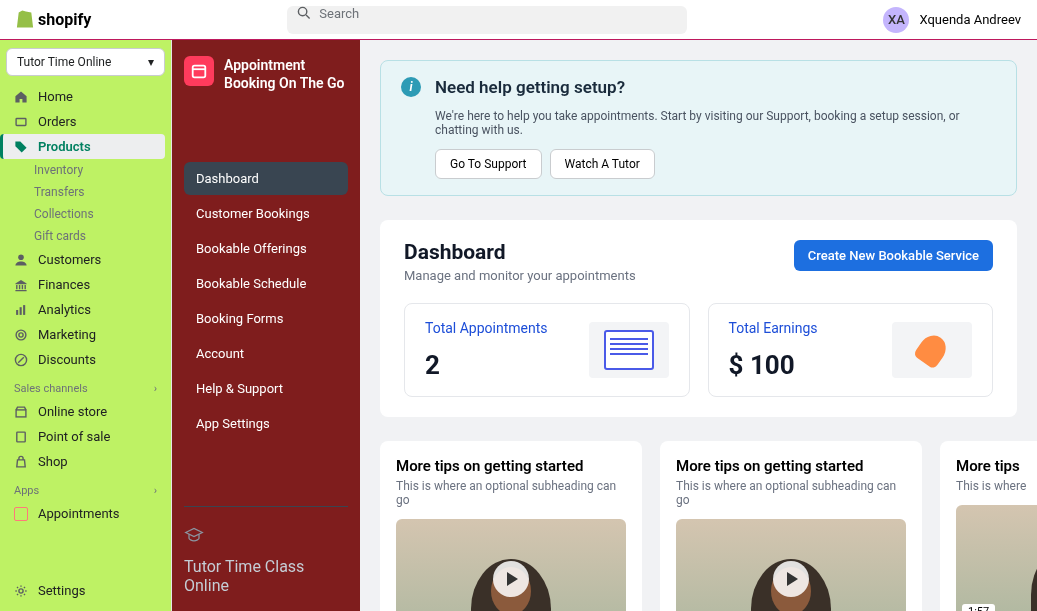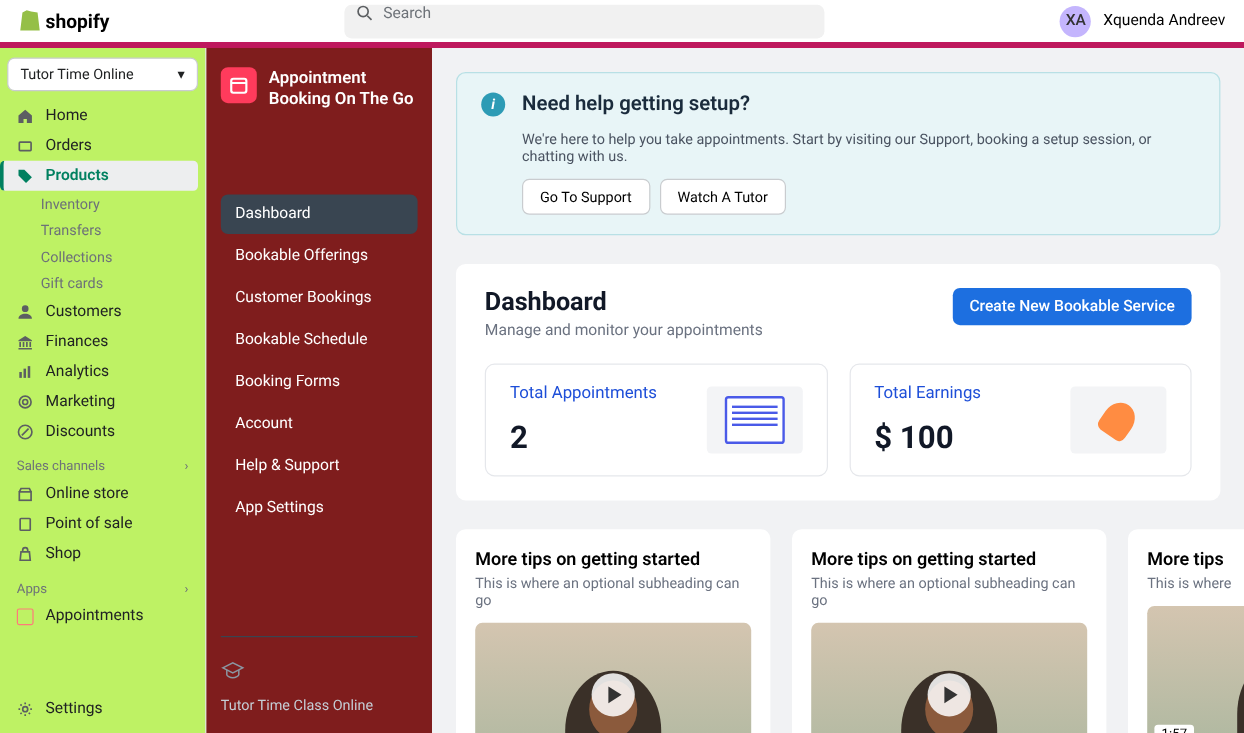--- a/index.html
+++ b/index.html
@@ -1,17 +1,17 @@
 <!DOCTYPE html>
 <html><head>
 <meta charset="utf-8">
 <style>
 *{box-sizing:border-box;margin:0;padding:0;font-family:-apple-system,BlinkMacSystemFont,"Segoe UI",Roboto,sans-serif}
 body{background:#fff;width:1037px;height:611px;overflow:hidden;position:relative}
-.topbar{height:40px;display:flex;align-items:center;padding:0 16px;border-bottom:5px solid #be185d;background:#fff}
+.topbar{height:40px;display:flex;align-items:center;padding:0 16px;border-bottom:1px solid #be185d;background:#fff}
 .logo{display:flex;align-items:center;gap:4px;font-weight:700;font-size:16px}
 .logo-icon{width:18px;height:20px;background:#95bf47;border-radius:2px;position:relative;clip-path:polygon(15% 15%,35% 5%,55% 10%,85% 15%,95% 90%,5% 90%)}
 .search-wrap{flex:1;display:flex;justify-content:center}
 .search{width:400px;height:28px;background:#f1f1f1;border-radius:6px;display:flex;align-items:flex-start;padding:0 10px;gap:8px;color:#6d7278;font-size:13px}
 .user{display:flex;align-items:center;gap:10px;font-size:13px}
 .avatar{width:26px;height:26px;border-radius:50%;background:#c4b5fd;display:flex;align-items:center;justify-content:center;font-size:13px;font-weight:500;color:#333}
 .main-wrap{display:flex;height:571px}
 .sidebar1{width:172px;background:#bef264;padding:8px 6px;display:flex;flex-direction:column;font-size:13px;color:#202223;border-right:1px solid #e5e5e5}
 .store-select{height:28px;background:#fff;border:1px solid #c9cccf;border-radius:6px;display:flex;align-items:center;justify-content:space-between;padding:0 10px;margin-bottom:8px;font-size:12px}
 .s1-item{display:flex;align-items:center;gap:10px;padding:5px 8px;border-radius:4px;cursor:pointer}
@@ -21,21 +21,21 @@
 .s1-icon{width:14px;height:14px;display:flex;align-items:center;justify-content:center;color:#5c5f62;flex-shrink:0}
 .s1-bottom{margin-top:auto}
 .sidebar2{width:188px;background:#7f1d1d;color:#fff;padding:16px 12px;display:flex;flex-direction:column}
 .app-header{display:flex;gap:10px;align-items:flex-start;margin-bottom:70px}
 .app-icon{width:30px;height:30px;background:#ff3b5c;border-radius:6px;display:flex;align-items:center;justify-content:center;flex-shrink:0}
 .app-title{font-size:14px;font-weight:600;line-height:1.3}
 .s2-item{padding:9px 12px;border-radius:6px;font-size:13px;cursor:pointer;margin-bottom:2px}
 .s2-item.active{background:#394551}
 .s2-footer{margin-top:auto;border-top:1px solid #394551;padding-top:18px}
 .s2-ficon{width:20px;height:20px;margin-bottom:8px;color:#8b96a2}
-.s2-ftext{font-size:12px;color:#c5cdd5}
+.s2-ftext{font-size:16px;color:#c5cdd5}
 .content{flex:1;background:#f1f2f4;padding:20px 0 0 20px;overflow:hidden}
 .alert{background:#e8f5f7;border:1px solid #b8e0e5;border-radius:8px;padding:16px 20px;display:flex;gap:14px;margin-right:20px}
 .alert-icon{width:20px;height:20px;border-radius:50%;background:#2d9bb5;color:#fff;display:flex;align-items:center;justify-content:center;font-size:12px;font-weight:700;flex-shrink:0;font-style:italic}
 .alert-title{font-size:17px;font-weight:600;color:#1a2b3c;margin-bottom:12px}
 .alert-text{font-size:12px;color:#4a5361;margin-bottom:12px}
 .alert-btns{display:flex;gap:8px}
 .btn{padding:7px 14px;border-radius:6px;font-size:12px;border:1px solid #c9cccf;background:#fff;cursor:pointer}
 .dashboard{background:#fff;border-radius:8px;padding:20px 24px;margin-top:24px;margin-right:20px}
 .dash-head{display:flex;justify-content:space-between;align-items:flex-start;margin-bottom:20px}
 .dash-title{font-size:21px;font-weight:700;color:#111827;margin-bottom:4px}
@@ -195,22 +195,22 @@
     <div class="app-header">
       <div class="app-icon">
         <svg viewBox="0 0 20 20" width="18" height="18" fill="#fff">
             <rect x="3" y="4" width="14" height="13" rx="2" fill="none" stroke="#fff" stroke-width="2"></rect>
             <line x1="3" y1="8" x2="17" y2="8" stroke="#fff" stroke-width="2"></line>
           </svg>
       </div>
       <div class="app-title">Appointment Booking On The Go</div>
     </div>
     <div class="s2-item active">Dashboard</div>
+    <div class="s2-item">Customer Bookings</div>
     <div class="s2-item">Bookable Offerings</div>
-    <div class="s2-item">Customer Bookings</div>
     <div class="s2-item">Bookable Schedule</div>
     <div class="s2-item">Booking Forms</div>
     <div class="s2-item">Account</div>
     <div class="s2-item">Help &amp; Support</div>
     <div class="s2-item">App Settings</div>
     <div class="s2-footer">
       <svg class="s2-ficon" viewBox="0 0 24 24" fill="none" stroke="currentColor" stroke-width="1.5">
           <path d="M2 9l10-5 10 5-10 5z"></path>
           <path d="M6 11v5c0 1 3 3 6 3s6-2 6-3v-5"></path>
         </svg>

